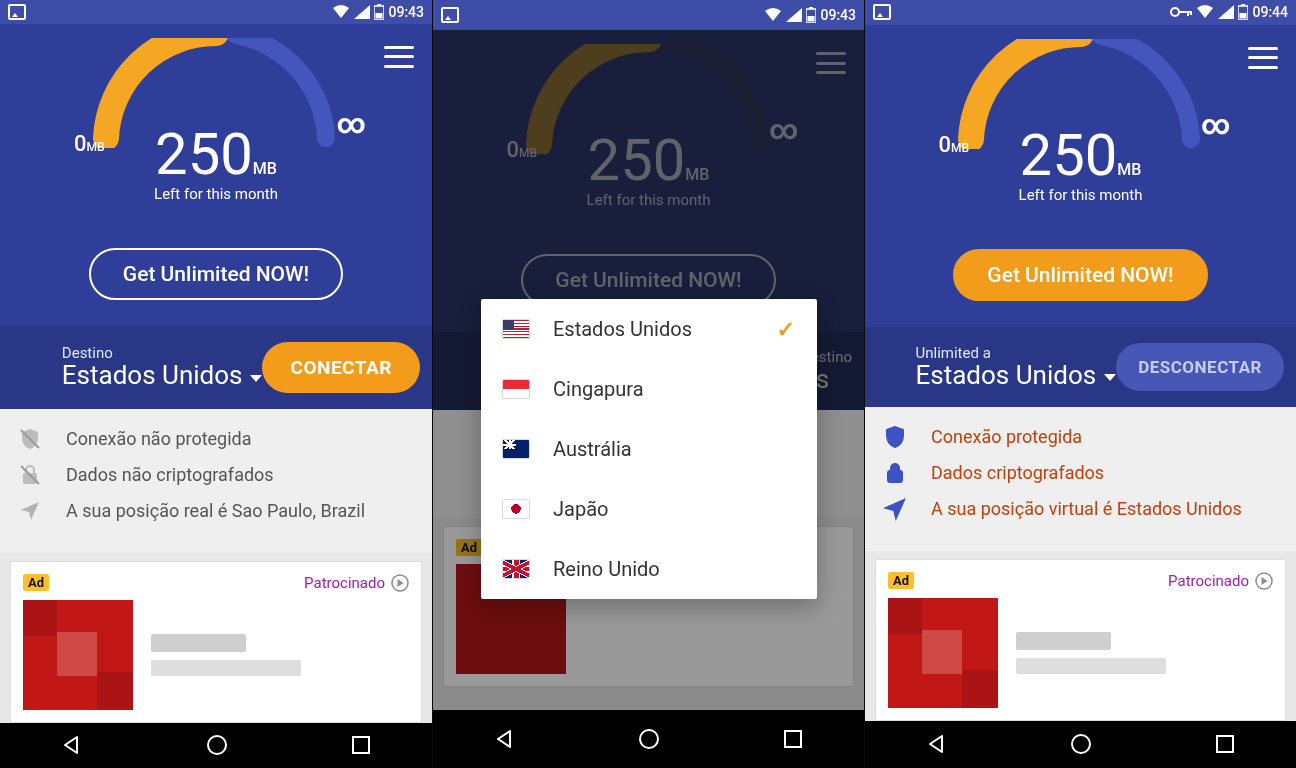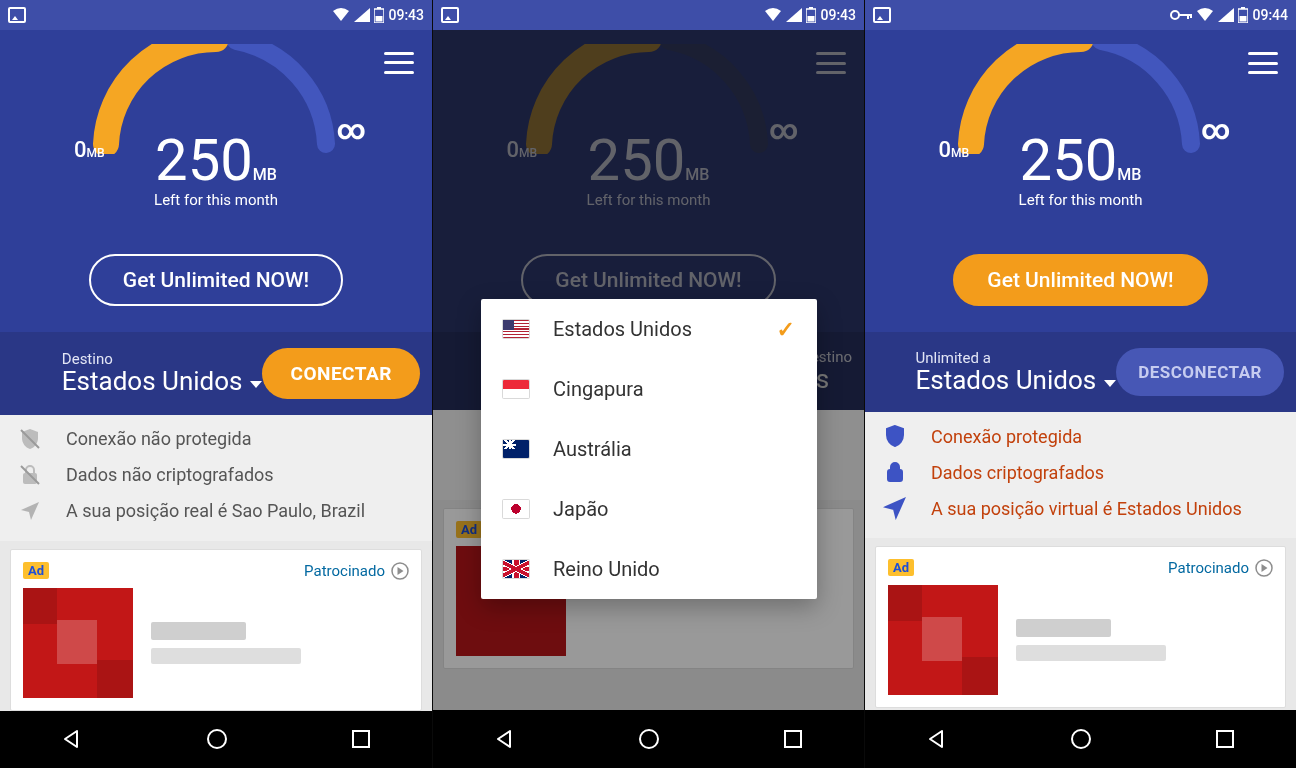--- a/index.html
+++ b/index.html
@@ -41,32 +41,32 @@
   .cta{margin-top:100px;display:inline-block;padding:12px 32px;border:2px solid #fff;border-radius:30px;color:#fff;font-size:21px;font-weight:500;background:transparent}
   .cta.solid{background:var(--orange-dark);border-color:var(--orange-dark)}
   
   .destrow{background:var(--blue-dark);color:#fff;display:flex;align-items:center;padding:16px 12px;justify-content:flex-end}
   .dest-left .eyebrow{font-size:15px;color:#e2e5f5}
   .dest-left .dest-name{font-size:26px;font-weight:400;display:flex;align-items:center;gap:8px;margin-top:-2px}
   .caret-down{width:0;height:0;border-left:6px solid transparent;border-right:6px solid transparent;border-top:7px solid #fff;display:inline-block;margin-top:6px}
   .btn-connect{background:var(--orange-dark);color:#fff;border:none;padding:14px 28px;border-radius:30px;font-size:19px;font-weight:700;letter-spacing:.5px}
   .btn-disconnect{background:#4757b5;color:#c6ccf0;border:none;padding:14px 22px;border-radius:30px;font-size:17px;font-weight:700;letter-spacing:.5px}
   
-  .status{background:#efefef;padding:12px 18px 14px}
+  .status{background:#efefef;padding:18px 18px 14px}
   .srow{display:flex;align-items:center;gap:24px;color:#555;font-size:18px;margin-bottom:12px}
-  .srow:last-child{margin-bottom:4px}
+  .srow:last-child{margin-bottom:16px}
   .srow svg{flex:0 0 24px}
   .srow.protected{color:#c2410c}
   .srow.protected svg{stroke:var(--protected);fill:var(--protected)}
   
   .adwrap{padding:8px 10px 0}
   .adcard{background:#fff;border:1px solid #ddd;border-radius:2px;padding:12px}
   .adtop{display:flex;justify-content:space-between;align-items:start;margin-bottom:8px}
-  .adbadge{background:#fdbf2d;color:#1d4ed8;font-size:13px;font-weight:700;padding:1px 5px;border-radius:2px}
-  .adright{display:flex;align-items:flex-end;gap:6px;color:#0369a1;font-size:15px}
+  .adbadge{background:#fdbf2d;color:#0f172a;font-size:13px;font-weight:700;padding:1px 5px;border-radius:2px}
+  .adright{display:flex;align-items:flex-end;gap:6px;color:#a21caf;font-size:15px}
   .adright svg{display:block}
   .adbody{display:flex;gap:18px;align-items:center}
   .adthumb{width:110px;height:110px;background:#c21717;position:relative;overflow:hidden}
   .adthumb.pix:before,.adthumb.pix:after{content:"";position:absolute;background:rgba(255,255,255,.22)}
   .adthumb.pix:before{width:40px;height:44px;left:34px;top:32px;box-shadow:-40px -40px 0 rgba(0,0,0,.12),40px 40px 0 rgba(0,0,0,.12)}
   .adtxt{display:flex;flex-direction:column;gap:8px}
   .adtxt .line1{width:95px;height:18px;background:#cfcfcf;border-radius:2px}
   .adtxt .line2{width:150px;height:16px;background:#dedede;border-radius:2px}
   
   .navbar{height:58px;background:#000;color:#fff;margin-top:auto;display:flex;align-items:center;justify-content:space-around}

